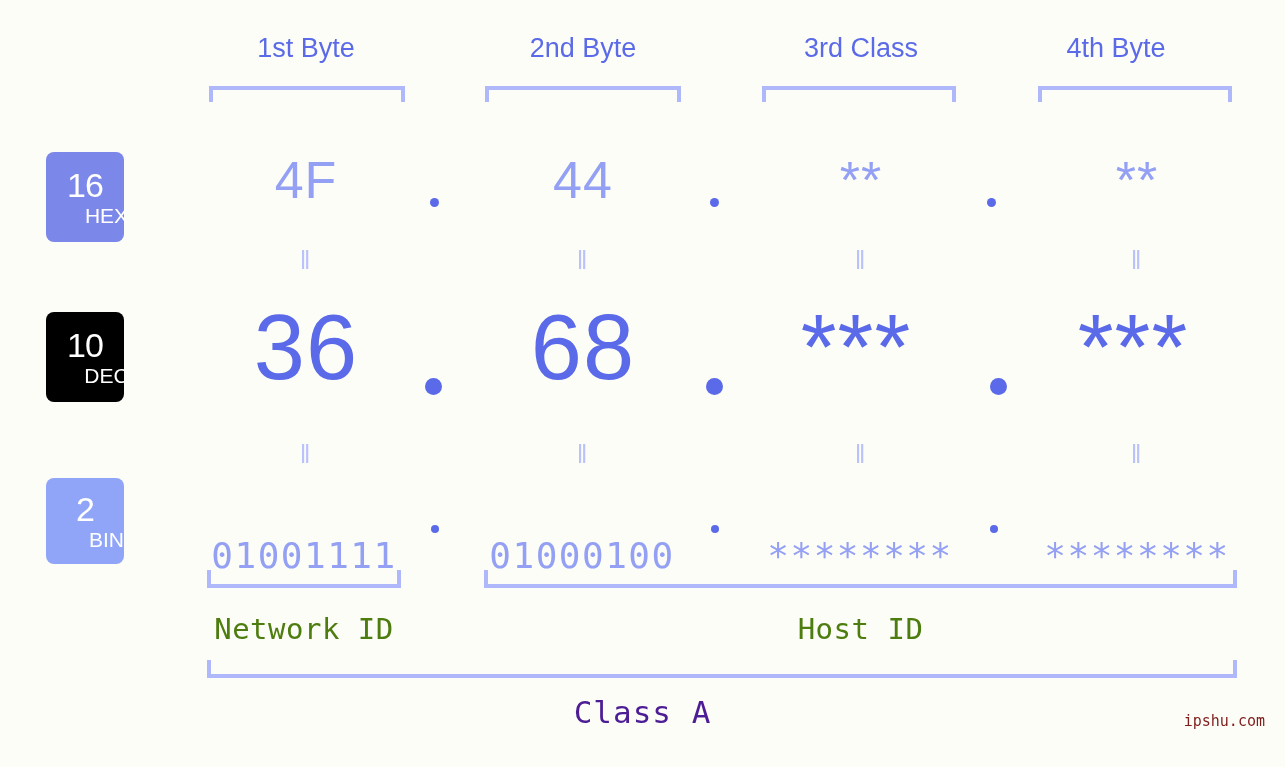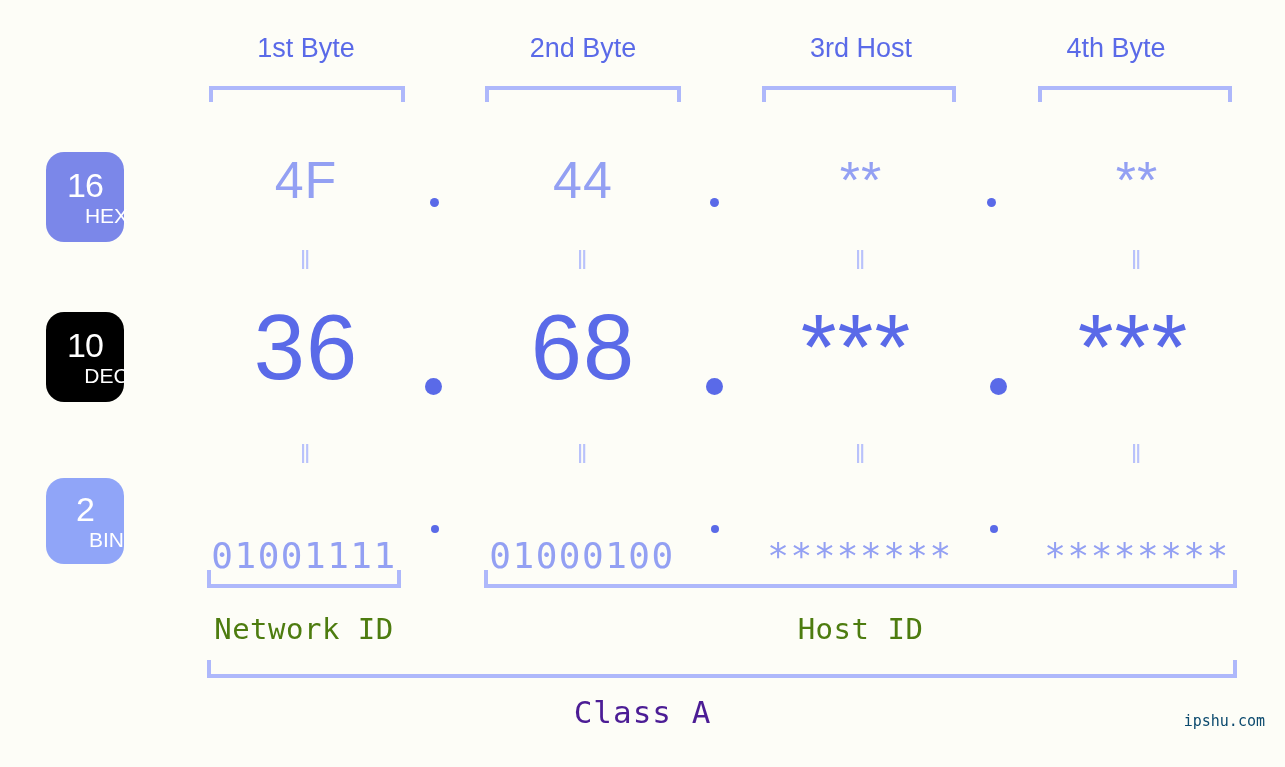--- a/index.html
+++ b/index.html
@@ -51,21 +51,21 @@
     border-left: 4px solid #aeb8fb;
     border-right: 4px solid #aeb8fb;
     box-sizing: border-box;
   }
 
   
   .base-badge {
     position: absolute;
     left: 46px;
     width: 78px;
-    border-radius: 18px;
+    border-radius: 8px;
     color: #ffffff;
     text-align: center;
     font-family: "Liberation Sans", sans-serif;
     line-height: 1;
     display: flex;
     flex-direction: column;
     align-items: center;
     justify-content: center;
   }
   .base-badge .num {
@@ -167,34 +167,34 @@
     letter-spacing: 1px;
     white-space: nowrap;
   }
 
   
   #watermark {
     position: absolute;
     right: 20px;
     top: 712px;
     font-size: 15px;
-    color: #0c4a6e;
+    color: #7f1d1d;
     font-family: "DejaVu Sans Mono", monospace;
     letter-spacing: 0px;
     white-space: nowrap;
   }
 </style>
 </head>
 <body>
 
 <div id="stage">
 
   <div class="byte-header" style="left:207px; width:198px;">1st Byte</div>
   <div class="byte-header" style="left:484px; width:198px;">2nd Byte</div>
-  <div class="byte-header" style="left:762px; width:198px;">3rd Host</div>
+  <div class="byte-header" style="left:762px; width:198px;">3rd Class</div>
   <div class="byte-header" style="left:1017px; width:198px;">4th Byte</div>
 
   <div class="top-bracket" style="left:209px; width:196px;"></div>
   <div class="top-bracket" style="left:485px; width:196px;"></div>
   <div class="top-bracket" style="left:762px; width:194px;"></div>
   <div class="top-bracket" style="left:1038px; width:194px;"></div>
 
   <div class="base-badge" id="badge-hex">
     <span class="num">16</span>
     <span class="name">HEX</span>

